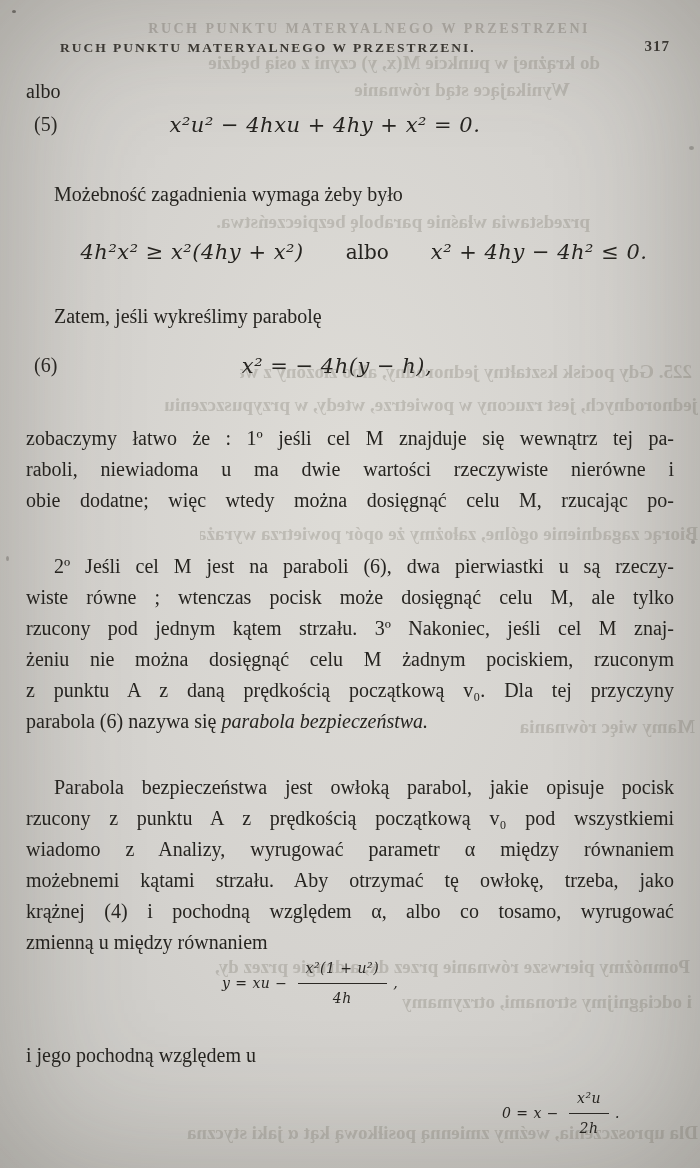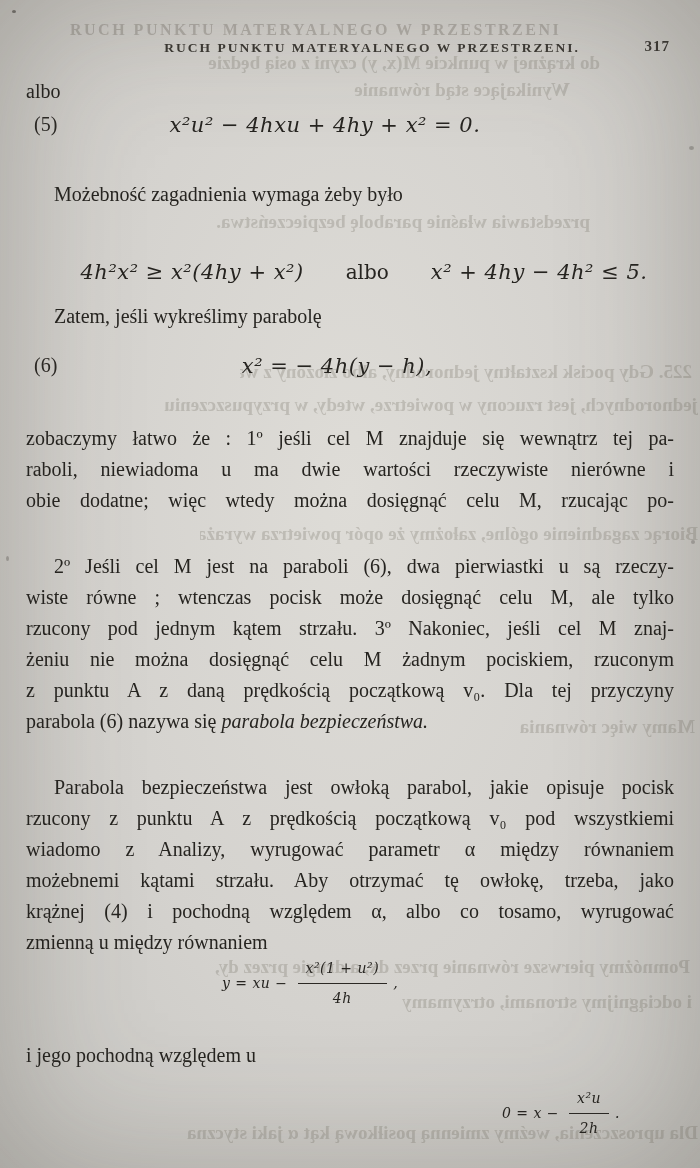--- a/index.html
+++ b/index.html
@@ -8,26 +8,26 @@
     width:700px;height:1168px;
     background:radial-gradient(ellipse at 50% 42%, #dedcd7 0%, #d4d2ce 55%, #c6c5c1 100%);
     box-shadow:inset 0 0 140px rgba(80,74,62,0.30);
     overflow:hidden;
     font-family:"Liberation Serif","DejaVu Serif",serif;
     color:#262420;
   }
   
   .ghost-header{
     position:absolute;top:21px;left:70px;right:110px;
-    text-align:left;font-size:16px;font-weight:bold;letter-spacing:2.5px;
+    text-align:right;font-size:14px;font-weight:bold;letter-spacing:2.5px;
     color:rgba(90,84,72,0.30);filter:blur(0.4px);
   }
   .header-title{
     position:absolute;top:40px;left:60px;right:120px;
-    text-align:right;font-size:13.5px;font-weight:bold;letter-spacing:2px;
+    text-align:left;font-size:13.5px;font-weight:bold;letter-spacing:2px;
     color:#3b3833;
   }
   .page-number{
     position:absolute;top:38px;right:30px;
     font-size:15px;font-weight:bold;color:#3b3833;letter-spacing:1px;
   }
   
   .tline{position:absolute;left:26px;width:648px;font-size:20px;line-height:31px;}
   .indent{padding-left:28px;}
   .para{position:absolute;left:26px;width:648px;font-size:20px;line-height:31px;}
@@ -42,21 +42,21 @@
     font-size:21px;font-style:italic;
     font-family:"DejaVu Serif","Liberation Serif",serif;
     letter-spacing:0.5px;
   }
   .eqbody-6{right:26px;}
   .ineqrow{
     position:absolute;top:240px;left:28px;right:0;
     display:flex;justify-content:center;align-items:baseline;gap:42px;
     font-size:21px;font-family:"DejaVu Serif","Liberation Serif",serif;
   }
-  .ineq-part{font-style:italic;letter-spacing:0.5px;margin-top:20px;}
+  .ineq-part{font-style:italic;letter-spacing:0.5px;}
   .ineq-word{font-style:normal;font-size:20px;}
   .fraceq{
     position:absolute;left:0;width:620px;
     display:flex;justify-content:center;align-items:center;
     font-size:14px;font-style:italic;
     font-family:"DejaVu Serif","Liberation Serif",serif;
     letter-spacing:0.5px;
   }
   .fraceq .lhs{margin-right:10px;}
   .frac{display:inline-flex;flex-direction:column;align-items:center;vertical-align:middle;}
@@ -117,21 +117,21 @@
   <div class="eqrow" style="top:113px;height:32px;">
     <span class="eqnum">(5)</span>
     <div class="eqbody">x²u² − 4hxu + 4hy + x² = 0.</div>
   </div>
 
   <div class="tline indent" style="top:179px;">Możebność zagadnienia wymaga żeby było</div>
 
   <div class="ineqrow">
     <span class="ineq-part">4h²x² ≥ x²(4hy + x²)</span>
     <span class="ineq-word">albo</span>
-    <span class="ineq-part">x² + 4hy − 4h² ≤ 5.</span>
+    <span class="ineq-part">x² + 4hy − 4h² ≤ 0.</span>
   </div>
 
   <div class="tline indent" style="top:301px;">Zatem, jeśli wykreślimy parabolę</div>
 
   <div class="eqrow" style="top:354px;height:32px;">
     <span class="eqnum">(6)</span>
     <div class="eqbody eqbody-6">x² = − 4h(y − h),</div>
   </div>
 
   <div class="para" style="top:423px;">

